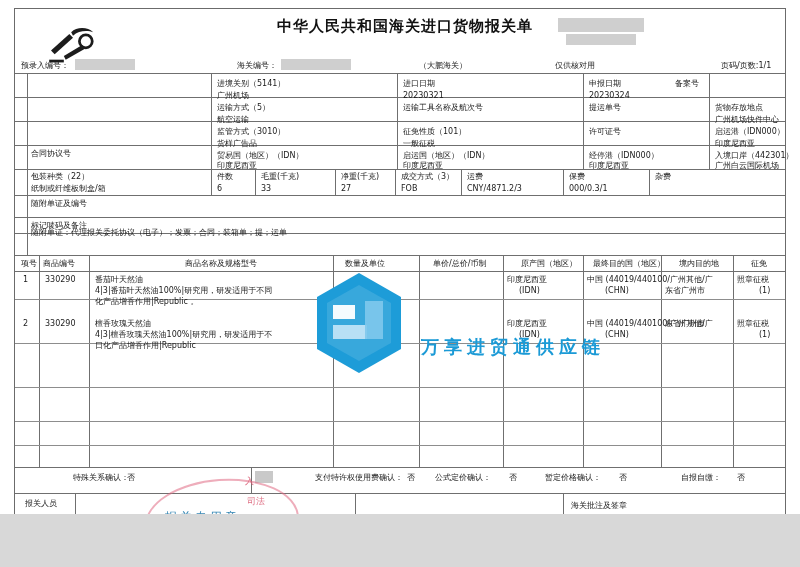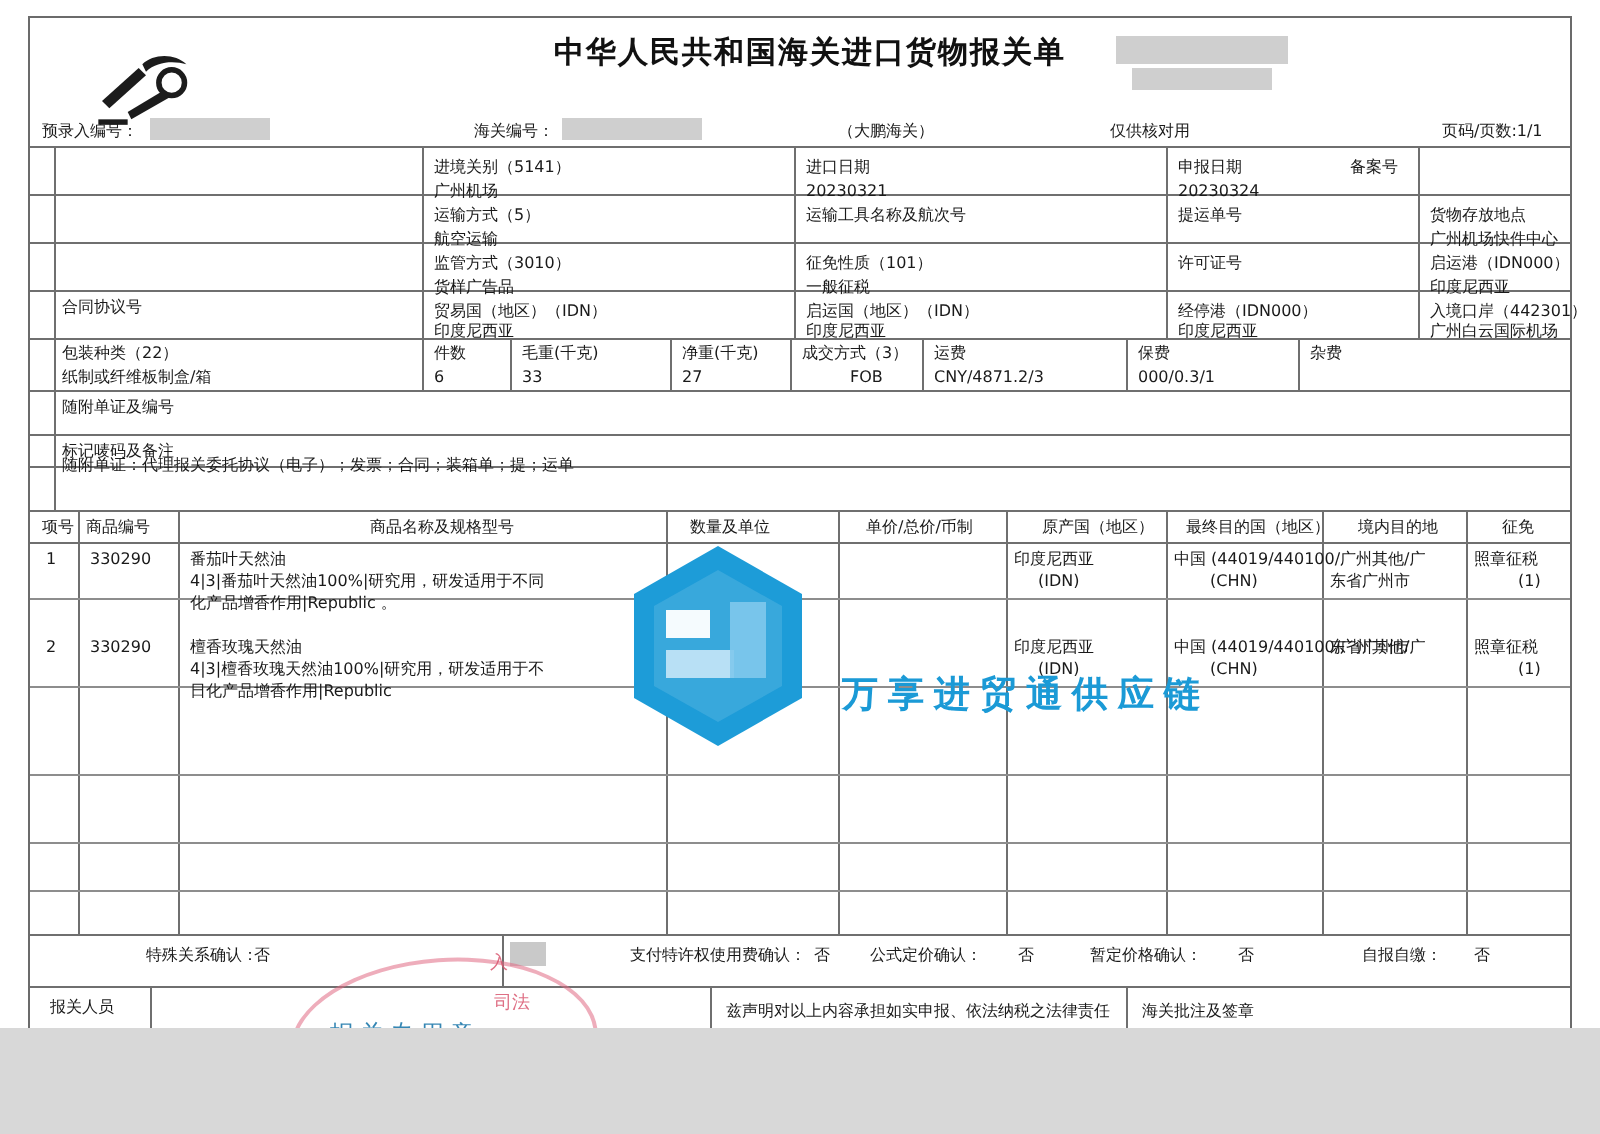--- a/index.html
+++ b/index.html
@@ -215,21 +215,21 @@
     <div class="t" style="left:202px;top:163px;">件数</div>
     <div class="t" style="left:202px;top:175px;">6</div>
 
     <div class="t" style="left:246px;top:163px;">毛重(千克)</div>
     <div class="t" style="left:246px;top:175px;">33</div>
 
     <div class="t" style="left:326px;top:163px;">净重(千克)</div>
     <div class="t" style="left:326px;top:175px;">27</div>
 
     <div class="t" style="left:386px;top:163px;">成交方式（3）</div>
-    <div class="t" style="left:386px;top:175px;margin-left:24px;">FOB</div>
+    <div class="t" style="left:386px;top:175px;">FOB</div>
 
     <div class="t" style="left:452px;top:163px;">运费</div>
     <div class="t" style="left:452px;top:175px;">CNY/4871.2/3</div>
 
     <div class="t" style="left:554px;top:163px;">保费</div>
     <div class="t" style="left:554px;top:175px;">000/0.3/1</div>
 
     <div class="t" style="left:640px;top:163px;">杂费</div>
     <div class="t" style="left:640px;top:175px;"></div>
 
@@ -312,21 +312,20 @@
 
     <div class="t" style="left:530px;top:464px;">暂定价格确认：</div>
     <div class="t" style="left:604px;top:464px;">否</div>
 
     <div class="t" style="left:666px;top:464px;">自报自缴：</div>
     <div class="t" style="left:722px;top:464px;">否</div>
 
     <div class="t" style="left:10px;top:490px;">报关人员</div>
     <div class="redact" style="left:8px;top:508px;width:50px;height:9px;"></div>
 
-    <div class="t" style="left:348px;top:492px;">兹声明对以上内容承担如实申报、依法纳税之法律责任</div>
     <div class="redact" style="left:452px;top:508px;width:60px;height:9px;"></div>
 
     <div class="t" style="left:556px;top:492px;">海关批注及签章</div>
 
     <div class="ln vl" style="left:236px;top:458px;height:26px;"></div>
     <div class="ln vl" style="left:60px;top:484px;height:64px;"></div>
     <div class="ln vl" style="left:340px;top:484px;height:64px;"></div>
     <div class="ln vl" style="left:548px;top:484px;height:64px;"></div>
 
     <div class="grey-box" style="left:240px;top:462px;width:18px;height:12px;"></div>

